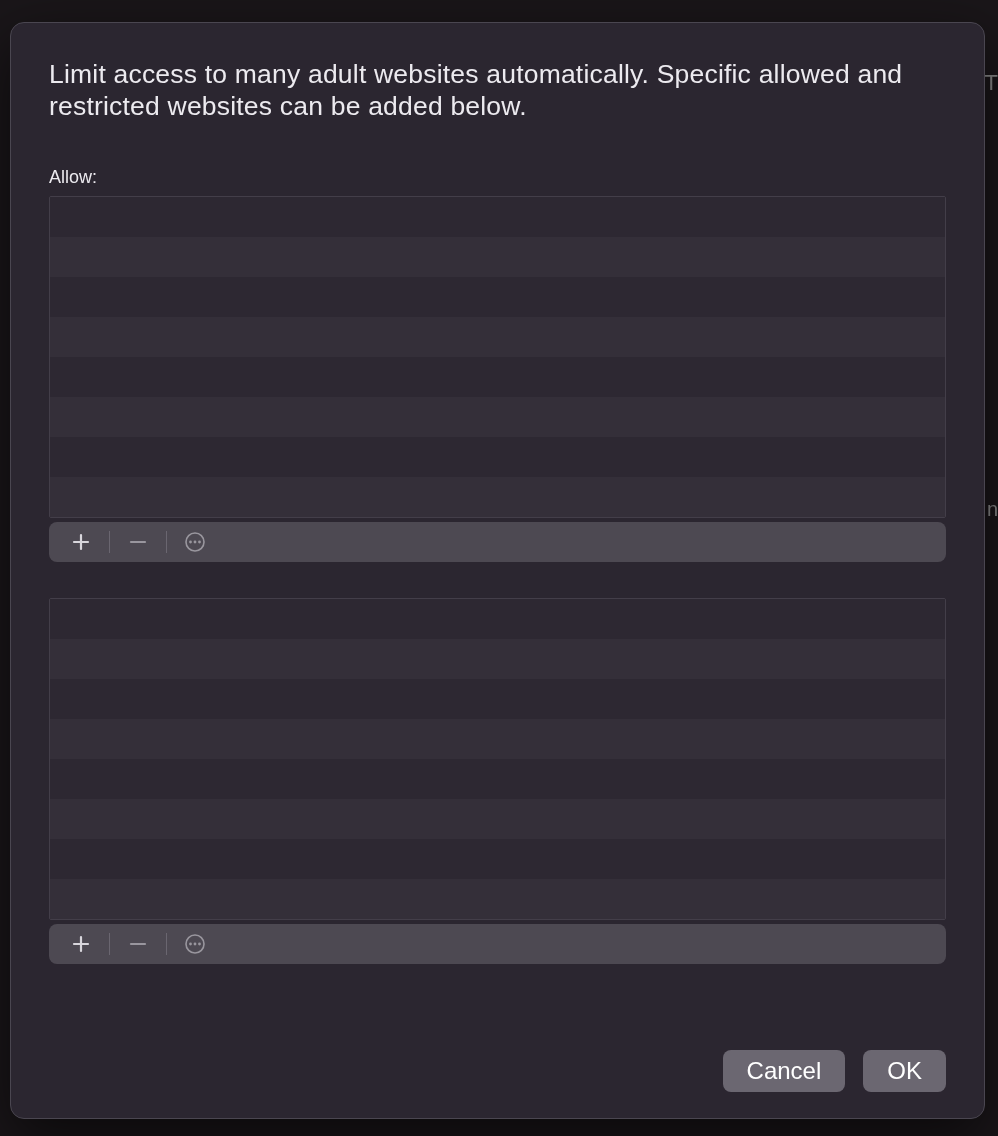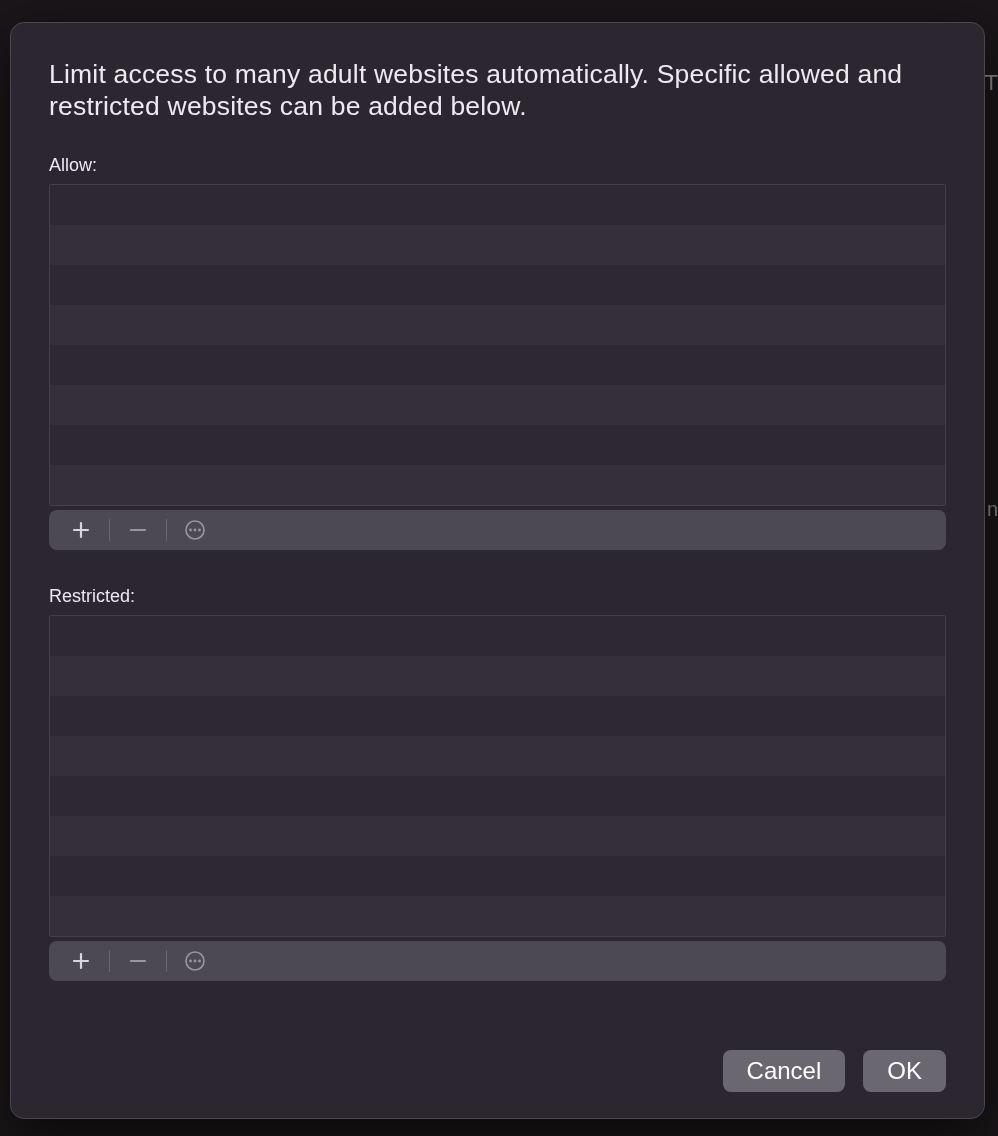--- a/index.html
+++ b/index.html
@@ -41,21 +41,21 @@
       box-shadow: 0 20px 60px rgba(0,0,0,0.6);
       padding: 36px 38px 26px 38px;
       display: flex;
       flex-direction: column;
     }
     .description {
       color: #eceaef;
       font-size: 26.5px;
       line-height: 1.2;
       letter-spacing: 0.2px;
-      margin-bottom: 32px;
+      margin-bottom: 44px;
     }
     .section-label {
       color: #eceaef;
       font-size: 18px;
       margin-bottom: 8px;
     }
     .list-box {
       border: 1px solid #433e49;
       border-radius: 2px;
       overflow: hidden;
@@ -172,21 +172,20 @@
             <circle cx="6.5" cy="11" r="1.4" fill="#d8d6dc"></circle>
             <circle cx="11" cy="11" r="1.4" fill="#d8d6dc"></circle>
             <circle cx="15.5" cy="11" r="1.4" fill="#d8d6dc"></circle>
           </svg>
         </span>
       </button>
     </div>
   </div>
 
   <div class="section-group">
-    <div class="section-label">Restricted:</div>
     <div class="list-box">
       <div class="list-row odd"></div>
       <div class="list-row even"></div>
       <div class="list-row odd"></div>
       <div class="list-row even"></div>
       <div class="list-row odd"></div>
       <div class="list-row even"></div>
       <div class="list-row odd"></div>
       <div class="list-row even"></div>
     </div>

